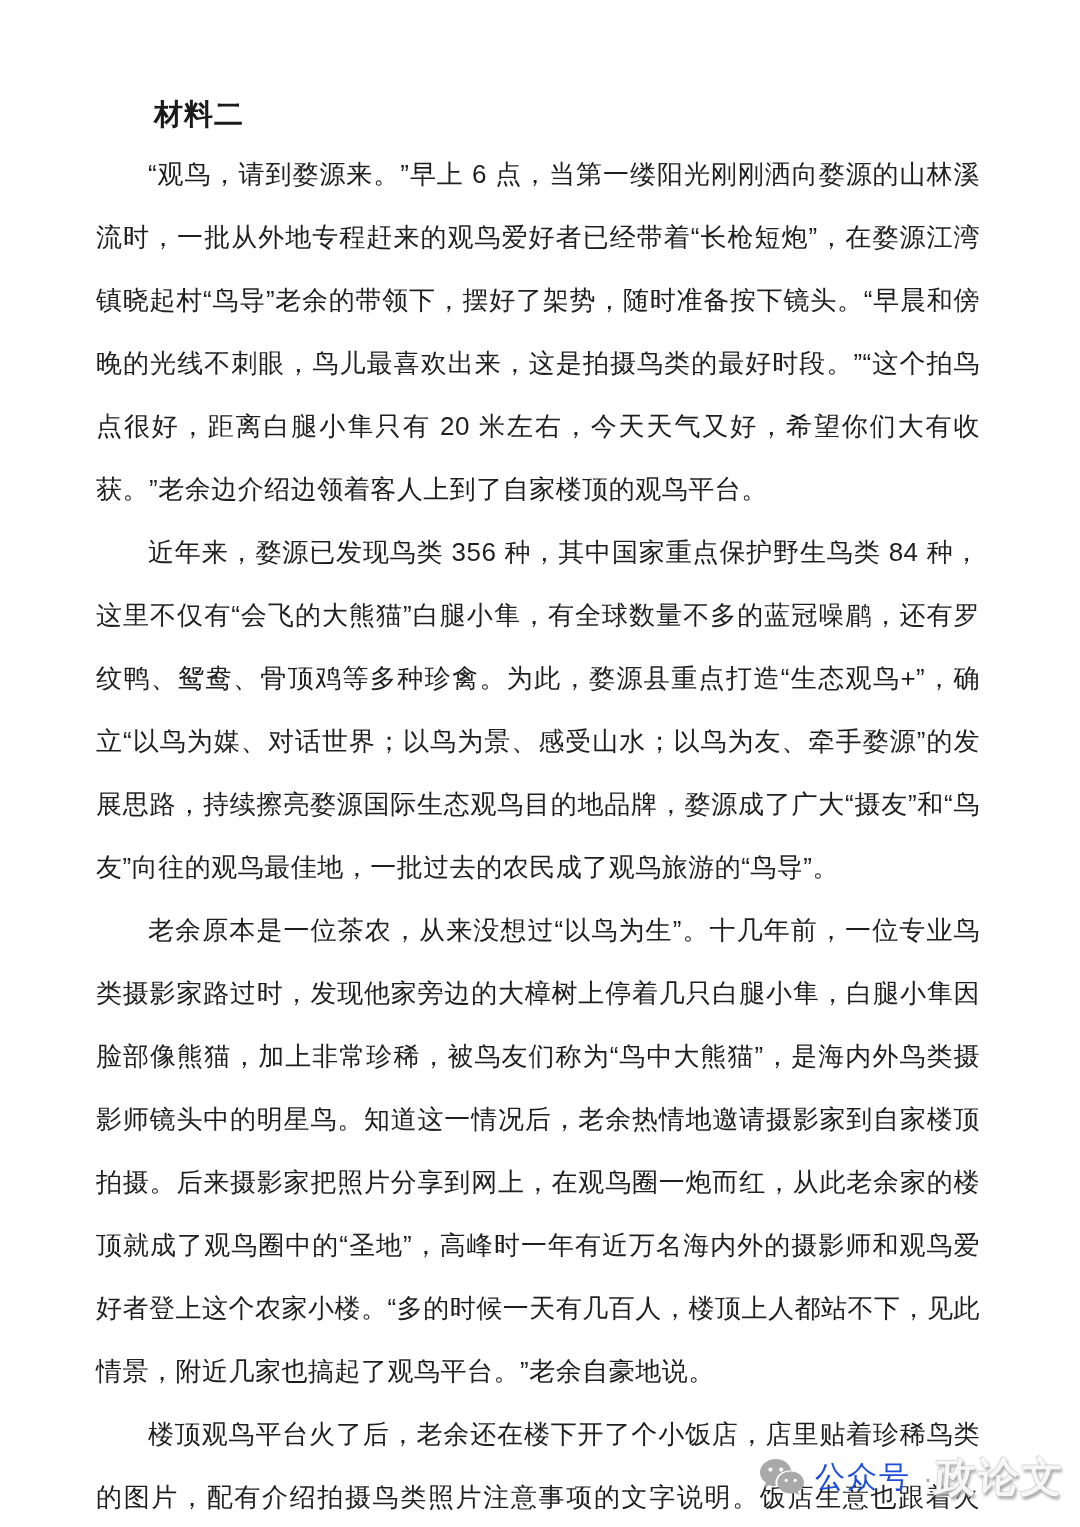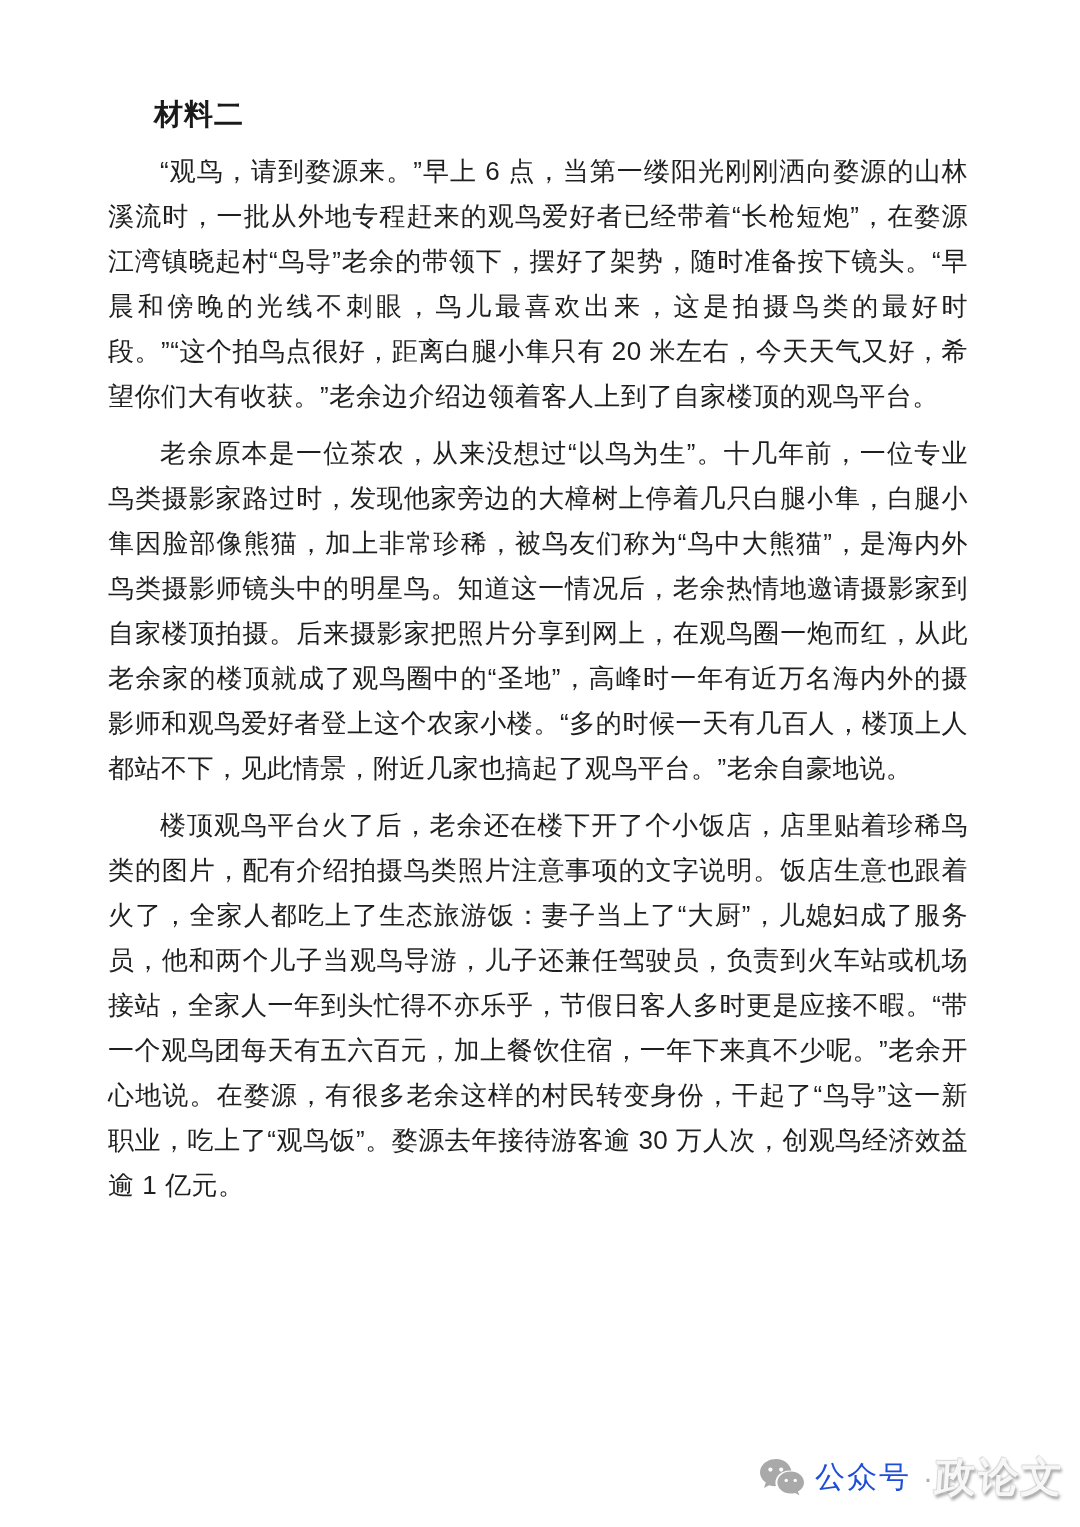--- a/index.html
+++ b/index.html
@@ -25,23 +25,23 @@
   .doc-title {
     margin: 0 0 6px 0;
     font-size: 29px;
     font-weight: bold;
     line-height: 45px;
     text-indent: 2em;
     color: #1a1a1a;
     letter-spacing: 1px;
   }
   .doc-para {
-    margin: 12px;
+    margin: 0;
     font-size: 26px;
-    line-height: 45px;
+    line-height: 63px;
     text-indent: 2em;
     text-align: justify;
     color: #1f1f1f;
     letter-spacing: 0.5px;
   }
   .footer {
     position: absolute;
     right: 16px;
     top: 1450px;
     display: flex;
@@ -73,20 +73,21 @@
     letter-spacing: 2px;
   }
 </style>
 </head>
 <body>
 
 <div class="page">
   <div class="content">
     <h2 class="doc-title">材料二</h2>
     <p class="doc-para">“观鸟，请到婺源来。”早上 6 点，当第一缕阳光刚刚洒向婺源的山林溪流时，一批从外地专程赶来的观鸟爱好者已经带着“长枪短炮”，在婺源江湾镇晓起村“鸟导”老余的带领下，摆好了架势，随时准备按下镜头。“早晨和傍晚的光线不刺眼，鸟儿最喜欢出来，这是拍摄鸟类的最好时段。”“这个拍鸟点很好，距离白腿小隼只有 20 米左右，今天天气又好，希望你们大有收获。”老余边介绍边领着客人上到了自家楼顶的观鸟平台。</p>
+    <p class="doc-para">近年来，婺源已发现鸟类 356 种，其中国家重点保护野生鸟类 84 种，这里不仅有“会飞的大熊猫”白腿小隼，有全球数量不多的蓝冠噪鹛，还有罗纹鸭、鸳鸯、骨顶鸡等多种珍禽。为此，婺源县重点打造“生态观鸟+”，确立“以鸟为媒、对话世界；以鸟为景、感受山水；以鸟为友、牵手婺源”的发展思路，持续擦亮婺源国际生态观鸟目的地品牌，婺源成了广大“摄友”和“鸟友”向往的观鸟最佳地，一批过去的农民成了观鸟旅游的“鸟导”。</p>
     <p class="doc-para">老余原本是一位茶农，从来没想过“以鸟为生”。十几年前，一位专业鸟类摄影家路过时，发现他家旁边的大樟树上停着几只白腿小隼，白腿小隼因脸部像熊猫，加上非常珍稀，被鸟友们称为“鸟中大熊猫”，是海内外鸟类摄影师镜头中的明星鸟。知道这一情况后，老余热情地邀请摄影家到自家楼顶拍摄。后来摄影家把照片分享到网上，在观鸟圈一炮而红，从此老余家的楼顶就成了观鸟圈中的“圣地”，高峰时一年有近万名海内外的摄影师和观鸟爱好者登上这个农家小楼。“多的时候一天有几百人，楼顶上人都站不下，见此情景，附近几家也搞起了观鸟平台。”老余自豪地说。</p>
     <p class="doc-para">楼顶观鸟平台火了后，老余还在楼下开了个小饭店，店里贴着珍稀鸟类的图片，配有介绍拍摄鸟类照片注意事项的文字说明。饭店生意也跟着火了，全家人都吃上了生态旅游饭：妻子当上了“大厨”，儿媳妇成了服务员，他和两个儿子当观鸟导游，儿子还兼任驾驶员，负责到火车站或机场接站，全家人一年到头忙得不亦乐乎，节假日客人多时更是应接不暇。“带一个观鸟团每天有五六百元，加上餐饮住宿，一年下来真不少呢。”老余开心地说。在婺源，有很多老余这样的村民转变身份，干起了“鸟导”这一新职业，吃上了“观鸟饭”。婺源去年接待游客逾 30 万人次，创观鸟经济效益逾 1 亿元。</p>
   </div>
 
   <div class="footer">
     <span class="wx-icon">
       <svg width="46" height="42" viewBox="0 0 46 42" xmlns="http://www.w3.org/2000/svg">
         <path fill="#a9a9a9" d="M17 2C8.2 2 1 8 1 15.3c0 4.1 2.3 7.8 5.8 10.2L5 31l5.2-2.7c1.7.5 3.5.9 5.4.9.5 0 1 0 1.4-.1-.4-1.1-.6-2.2-.6-3.4 0-6.7 6.4-12.1 14.3-12.1.6 0 1.1 0 1.7.1C30.6 6.4 24.4 2 17 2z"></path>
         <circle fill="#ffffff" cx="11.4" cy="12.6" r="2.1"></circle>
         <circle fill="#ffffff" cx="22.2" cy="12.6" r="2.1"></circle>

